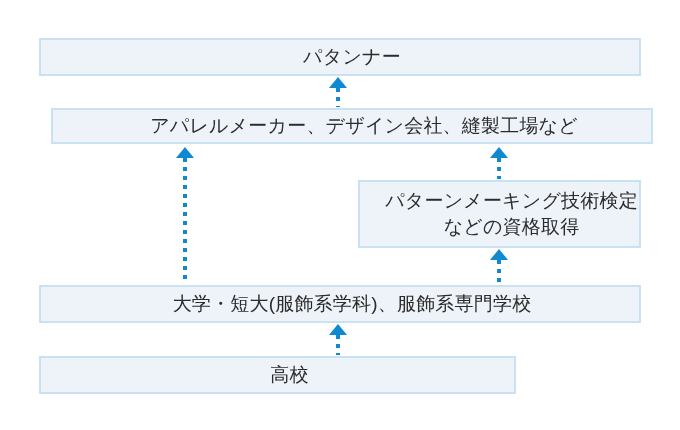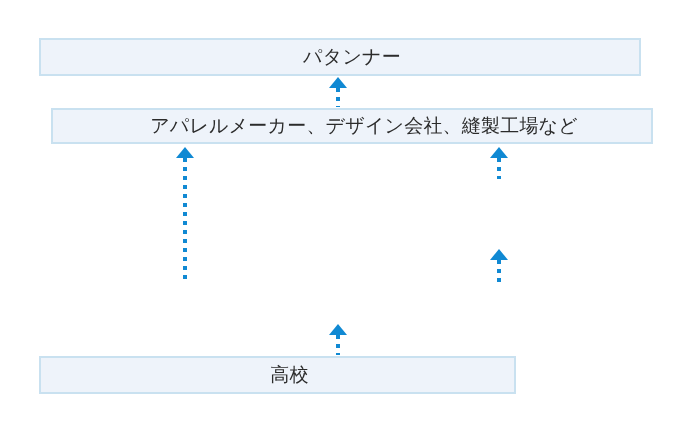--- a/index.html
+++ b/index.html
@@ -100,26 +100,33 @@
   <div class="arrow" id="arrow-school-to-employers">
     <div class="arrow-head"></div>
     <div class="arrow-shaft"></div>
   </div>
 
   <div class="arrow" id="arrow-cert-to-employers">
     <div class="arrow-head"></div>
     <div class="arrow-shaft"></div>
   </div>
 
+  <div class="node" id="node-certification">
+    <span class="node-label">パターンメーキング技術検定
+などの資格取得</span>
+  </div>
 
   <div class="arrow" id="arrow-school-to-cert">
     <div class="arrow-head"></div>
     <div class="arrow-shaft"></div>
   </div>
 
+  <div class="node" id="node-school">
+    <span class="node-label">大学・短大(服飾系学科)、服飾系専門学校</span>
+  </div>
 
   <div class="arrow" id="arrow-highschool-to-school">
     <div class="arrow-head"></div>
     <div class="arrow-shaft"></div>
   </div>
 
   <div class="node" id="node-highschool">
     <span class="node-label">高校</span>
   </div>
 

